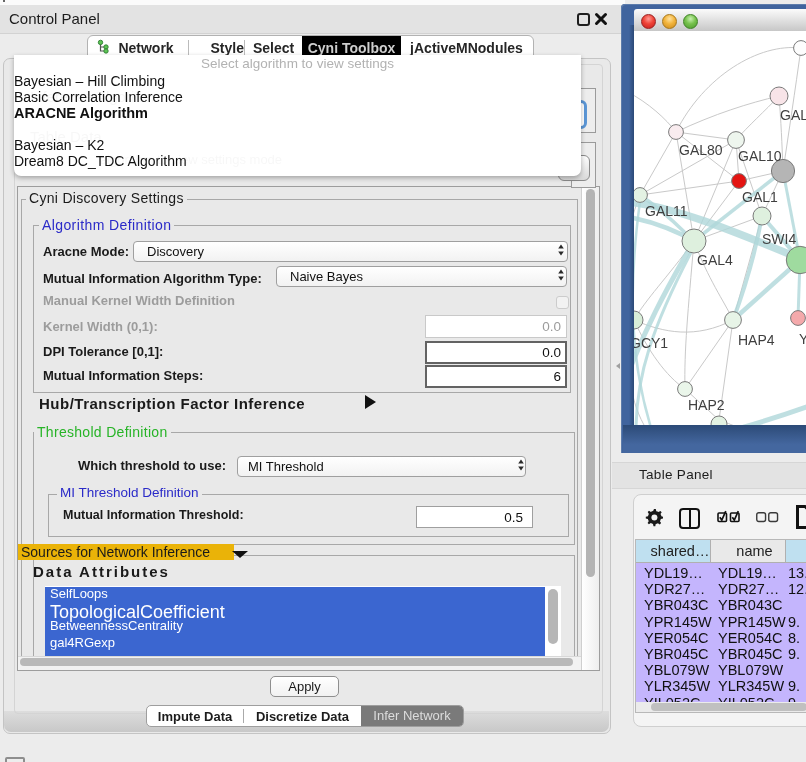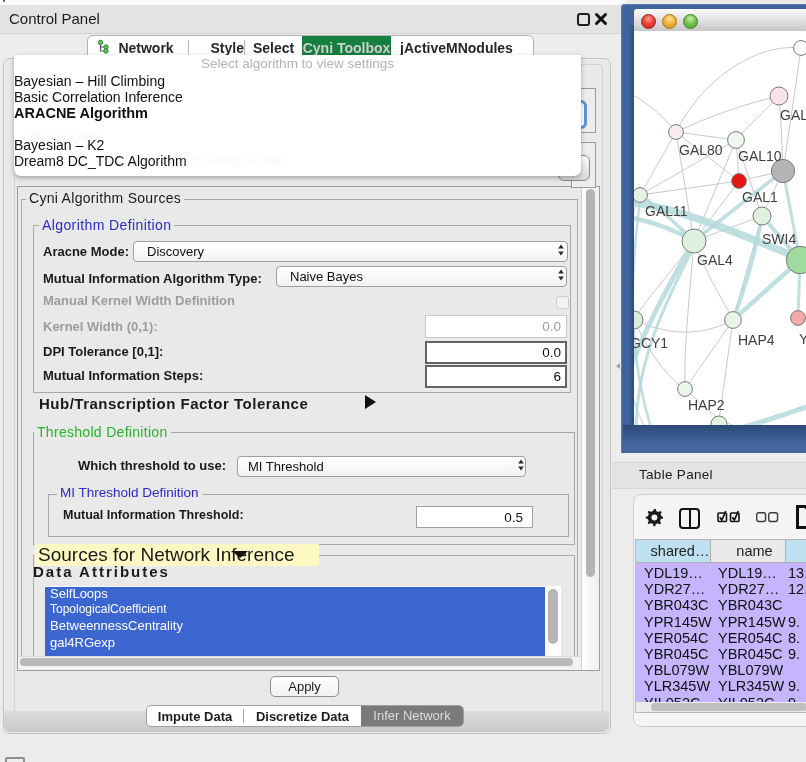--- a/index.html
+++ b/index.html
@@ -25,36 +25,36 @@
 <div class="ab" style="left:3px;top:58px;width:606px;height:674px;background:#e9e9e9;border:1px solid #c4c4c4;border-radius:7px"></div>
 <div class="ab" style="left:4px;top:711px;width:605px;height:21px;background:linear-gradient(#dddddd,#c8c8c8);border-radius:0 0 7px 7px"></div>
 <div class="ab" style="left:14px;top:64px;width:587px;height:648px;border:1px solid #d4d4d4;border-radius:4px"></div>
 
 <div class="ab" style="left:87px;top:35px;width:445px;height:24px;background:#fff;border:1px solid #b2b2b2;border-radius:6px;display:flex;align-items:center;font-size:14px;font-weight:bold;color:#262626">
   <div style="width:100px;text-align:center"><span style="padding-left:16px">Network</span></div>
   <div style="width:1px;height:16px;background:#bbb"></div>
   <div style="width:55px;text-align:right">Style</div>
   <div style="width:1px;height:16px;background:#bbb"></div>
   <div style="width:57px;text-align:center">Select</div>
-  <div style="width:89px;height:24px;background:#15803d;color:#cecece;text-align:center;line-height:24px;font-weight:bold">Cyni Toolbox</div>
+  <div style="width:99px;height:24px;background:#000000;color:#cecece;text-align:center;line-height:24px;font-weight:bold">Cyni Toolbox</div>
   <div style="width:131px;text-align:center">jActiveMNodules</div>
 </div>
 
 <svg class="ab" style="left:96px;top:39px" width="15" height="15" viewBox="0 0 15 15">
   <path d="M4.5 4 L4.5 12 L9 12 M4.5 8 L9 8" stroke="#555" stroke-width="1.2" fill="none"></path>
   <circle cx="4.5" cy="3.4" r="2.2" fill="#5ec455" stroke="#2e7d32" stroke-width="0.9"></circle>
   <circle cx="10" cy="8" r="2.2" fill="#5ec455" stroke="#2e7d32" stroke-width="0.9"></circle>
   <circle cx="10" cy="12" r="2.2" fill="#5ec455" stroke="#2e7d32" stroke-width="0.9"></circle>
 </svg>
 
 <div class="ab" style="left:17px;top:186px;width:581px;height:483px;border:1px solid #9d9d9d;background:#e9e9e9;overflow:hidden">
 <div class="ab" style="left:0;top:0;width:100%;height:100%" id="sp">
 
   <div class="ab" style="left:3px;top:12px;width:555px;height:471px;border:1px solid #a8a8a8;border-bottom:none"></div>
-  <div class="t" style="left:8px;top:2.5px;font-size:14px;letter-spacing:0.3px;color:#1a1a1a;background:#e9e9e9;padding:0 3px">Cyni Algorithm Sources</div>
+  <div class="t" style="left:8px;top:2.5px;font-size:14px;letter-spacing:0.3px;color:#1a1a1a;background:#e9e9e9;padding:0 3px">Cyni Discovery Settings</div>
 
   <div class="ab" style="left:15px;top:38px;width:536px;height:166px;border:1px solid #a8a8a8"></div>
   <div class="t" style="left:21px;top:29.5px;font-size:14px;letter-spacing:0.4px;color:#2a2ac8;background:#e9e9e9;padding:0 3px">Algorithm Definition</div>
 
   <div class="t b" style="left:25px;top:57px;font-size:13px;color:#1a1a1a">Aracne Mode:</div>
   <div class="ab" style="left:115px;top:54px;width:433px;height:19px;background:linear-gradient(#ffffff,#f2f2f2);border:1px solid #9f9f9f;border-radius:4px"></div>
   <div class="t" style="left:129px;top:56.5px;font-size:13px;color:#111">Discovery</div>
   <svg class="ab" style="left:539px;top:57px" width="8" height="12" viewBox="0 0 8 12">
           <path d="M4 0.5 L6.8 4.5 L1.2 4.5 Z" fill="#2a2a2a"></path>
           <path d="M4 11.5 L6.8 7.5 L1.2 7.5 Z" fill="#2a2a2a"></path>
@@ -76,21 +76,21 @@
   <div class="t" style="right:38px;top:131.5px;font-size:13.5px;color:#9c9c9c">0.0</div>
 
   <div class="t b" style="left:25px;top:157px;font-size:13px;color:#1a1a1a">DPI Tolerance [0,1]:</div>
   <div class="ab" style="left:407px;top:154px;width:138px;height:19px;background:#fff;border:2px solid #636363"></div>
   <div class="t" style="right:38px;top:157.5px;font-size:13.5px;color:#111">0.0</div>
 
   <div class="t b" style="left:25px;top:181px;font-size:13px;color:#1a1a1a">Mutual Information Steps:</div>
   <div class="ab" style="left:407px;top:178px;width:138px;height:19px;background:#fff;border:2px solid #636363"></div>
   <div class="t" style="right:38px;top:181.5px;font-size:13.5px;color:#111">6</div>
 
-  <div class="t b" style="left:21px;top:207.5px;font-size:15px;letter-spacing:0.5px;color:#1a1a1a">Hub/Transcription Factor Tolerance</div>
+  <div class="t b" style="left:21px;top:207.5px;font-size:15px;letter-spacing:0.5px;color:#1a1a1a">Hub/Transcription Factor Inference</div>
   <div class="ab" style="left:347px;top:208px;width:0;height:0;border-left:11px solid #111;border-top:7px solid transparent;border-bottom:7px solid transparent"></div>
 
   <div class="ab" style="left:15px;top:245px;width:540px;height:111px;border:1px solid #a8a8a8"></div>
   <div class="t" style="left:16px;top:236.5px;font-size:14px;letter-spacing:0.3px;color:#27b427;background:#e9e9e9;padding:0 3px">Threshold Definition</div>
 
   <div class="t b" style="right:373px;top:270.5px;font-size:13px;color:#1a1a1a">Which threshold to use:</div>
   <div class="ab" style="left:219px;top:269px;width:287px;height:19px;background:linear-gradient(#ffffff,#f2f2f2);border:1px solid #9f9f9f;border-radius:4px"></div>
   <div class="t" style="left:230px;top:271.5px;font-size:13px;color:#111">MI Threshold</div>
   <svg class="ab" style="left:499px;top:272px" width="8" height="12" viewBox="0 0 8 12">
           <path d="M4 0.5 L6.8 4.5 L1.2 4.5 Z" fill="#2a2a2a"></path>
@@ -98,29 +98,29 @@
         </svg>
 
   <div class="ab" style="left:30px;top:307px;width:519px;height:41px;border:1px solid #a8a8a8"></div>
   <div class="t" style="left:39px;top:297.5px;font-size:13.5px;color:#2a2ac8;background:#e9e9e9;padding:0 3px">MI Threshold Definition</div>
 
   <div class="t b" style="left:45px;top:321px;font-size:12.5px;color:#1a1a1a">Mutual Information Threshold:</div>
   <div class="ab" style="left:398px;top:319px;width:115px;height:20px;background:#fff;border:1px solid #9f9f9f"></div>
   <div class="t" style="right:76px;top:323px;font-size:13.5px;color:#111">0.5</div>
 
   <div class="ab" style="left:15px;top:368px;width:540px;height:115px;border:1px solid #a8a8a8;border-bottom:none"></div>
-  <div class="t" style="left:17px;top:356.5px;font-size:19px;color:#1a1a1a;background:#fef9c3;padding:0 24px 0 3px">Sources for Network Inference</div>
+  <div class="t" style="left:0;top:356.5px;font-size:14px;color:#1a1a1a;background:#eab308;padding:0 24px 0 3px">Sources for Network Inference</div>
   <div class="ab" style="left:214px;top:364px;width:0;height:0;border-top:7px solid #111;border-left:8.5px solid transparent;border-right:8.5px solid transparent"></div>
 
   <div class="t b" style="left:15px;top:375.5px;font-size:15px;letter-spacing:2px;color:#1a1a1a">Data Attributes</div>
 
   <div class="ab" style="left:27px;top:399px;width:516px;height:70px;background:#fff"></div>
   <div class="ab" style="left:27px;top:400px;width:500px;height:69px;background:#3b66d0"></div>
   <div class="t" style="left:32px;top:398.7px;font-size:13px;color:#fff">SelfLoops</div>
-  <div class="t" style="left:32px;top:415px;font-size:12px;color:#fff">TopologicalCoefficient</div>
+  <div class="t" style="left:32px;top:415px;font-size:18px;color:#fff">TopologicalCoefficient</div>
   <div class="t" style="left:32px;top:431.3px;font-size:13px;color:#fff">BetweennessCentrality</div>
   <div class="t" style="left:32px;top:447.6px;font-size:13px;color:#fff">gal4RGexp</div>
   <div class="ab" style="left:530px;top:402px;width:10px;height:55px;background:#b6b6b6;border-radius:5px"></div>
 </div>
 
   <div class="ab" style="left:0;top:469px;width:563px;height:14px;background:#f2f2f2;border-top:1px solid #d8d8d8"></div>
   <div class="ab" style="left:2px;top:471px;width:553px;height:8px;background:#b9b9b9;border-radius:4px"></div>
 
   <div class="ab" style="left:563px;top:0;width:18px;height:483px;background:linear-gradient(90deg,#ffffff,#ededed);border-left:1px solid #cfcfcf"></div>
   <div class="ab" style="left:568px;top:2px;width:9px;height:388px;background:#b4b4b4;border-radius:5px"></div>

